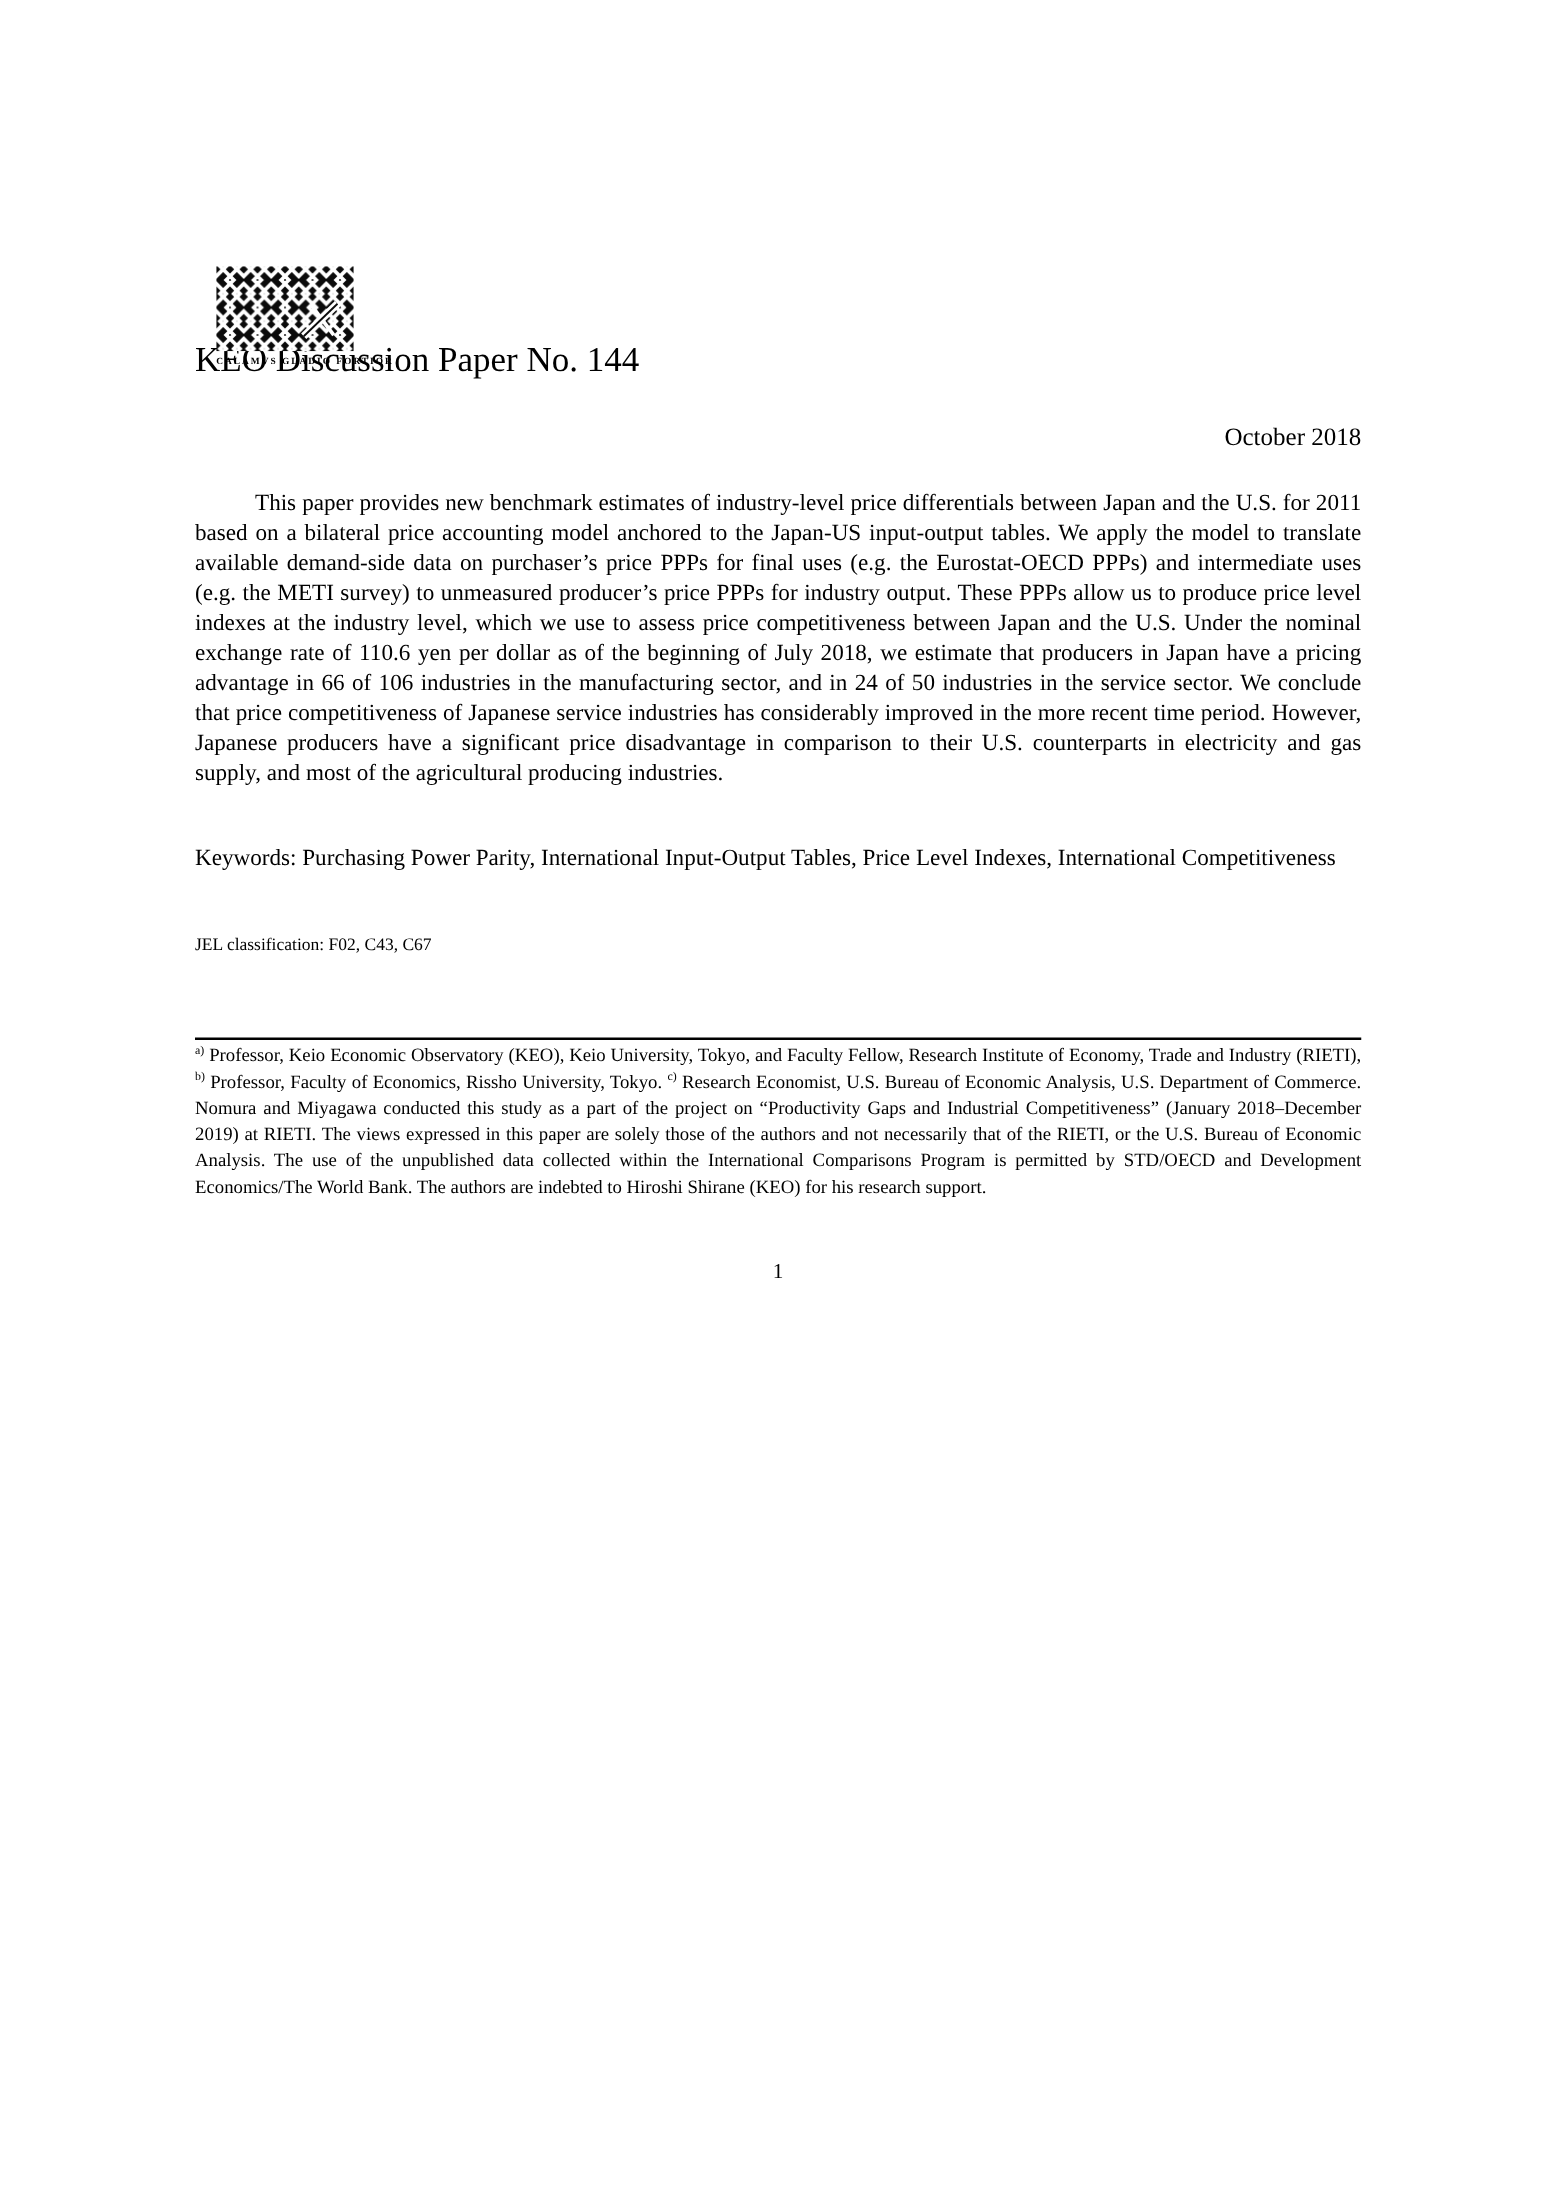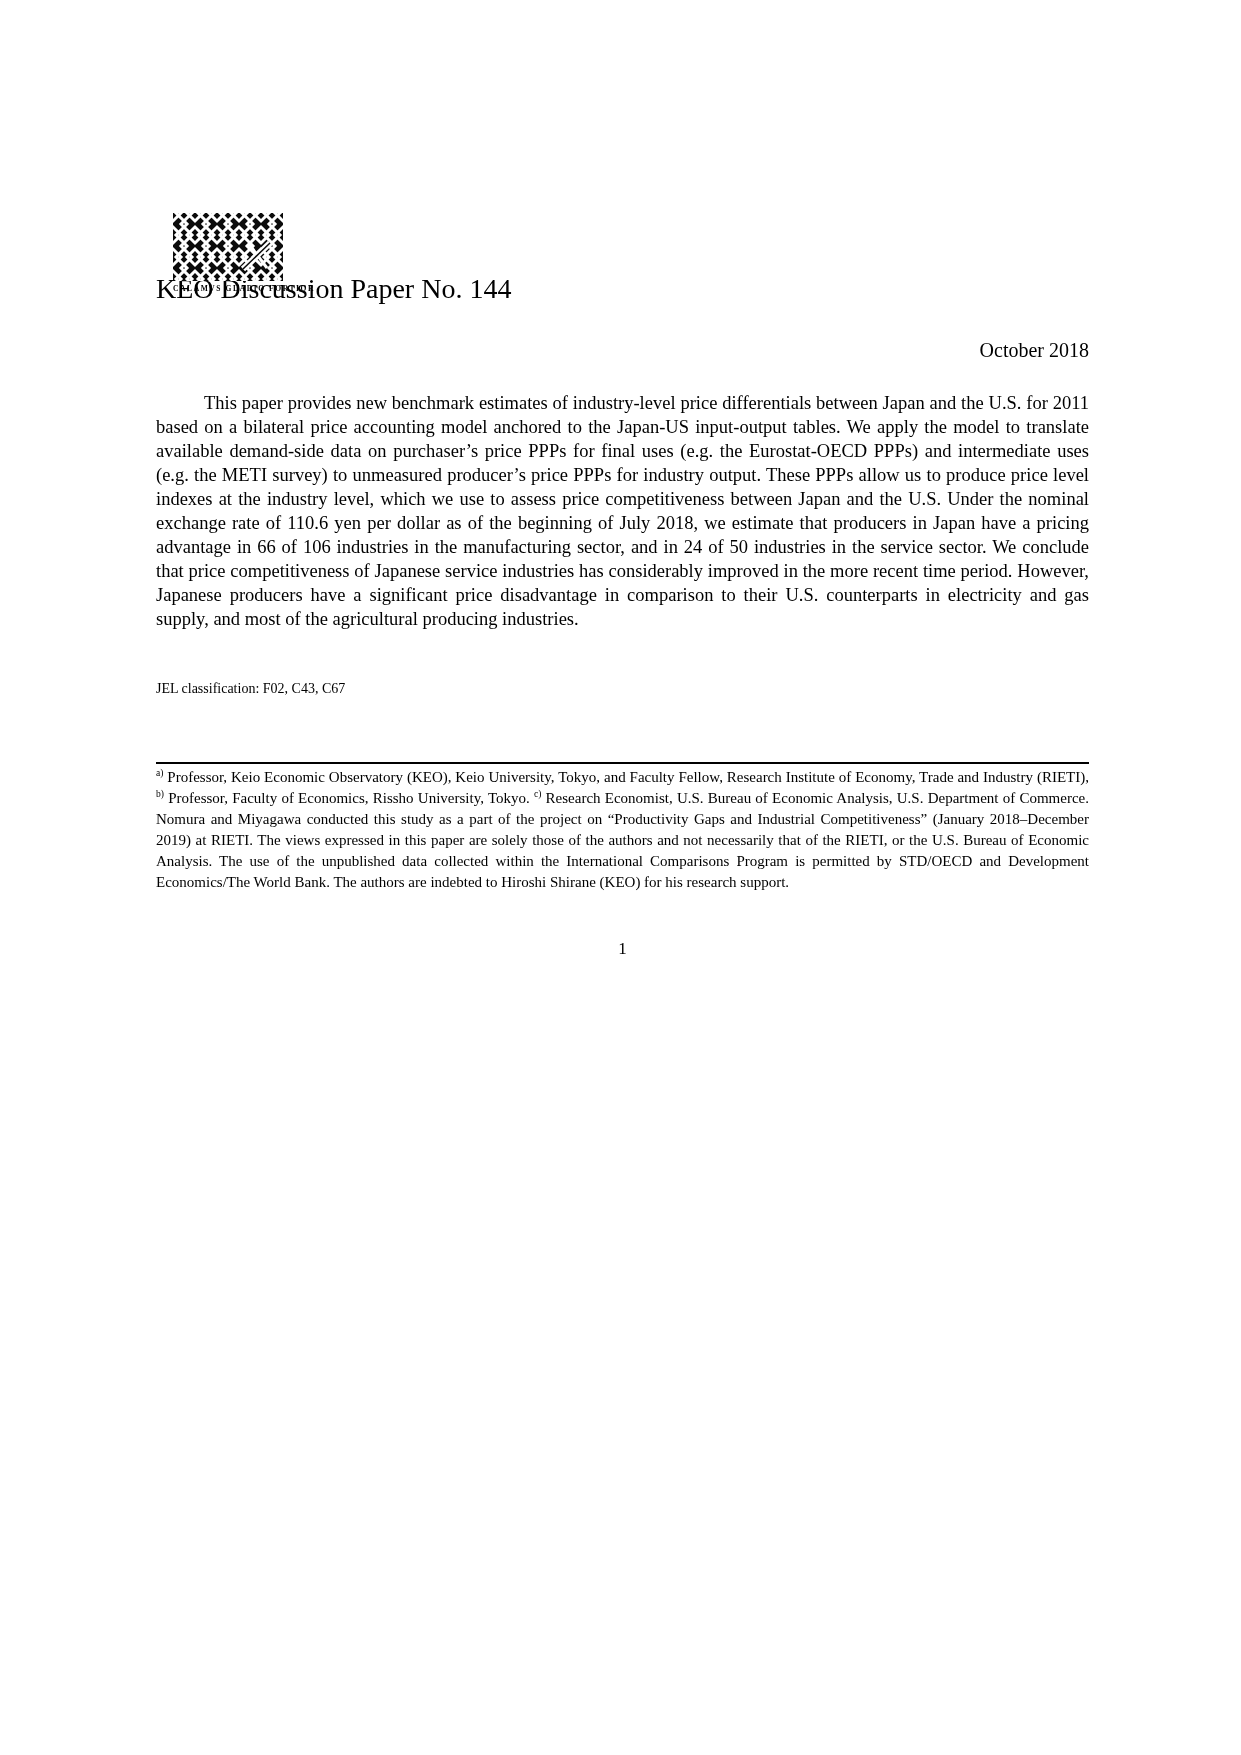--- a/index.html
+++ b/index.html
@@ -153,20 +153,21 @@
 
     <div class="series-line">KEO Discussion Paper No. 144</div>
 
 
     <div class="date-line">October 2018</div>
 
 
 
     <p class="abstract-body">This paper provides new benchmark estimates of industry-level price differentials between Japan and the U.S. for 2011 based on a bilateral price accounting model anchored to the Japan-US input-output tables. We apply the model to translate available demand-side data on purchaser’s price PPPs for final uses (e.g. the Eurostat-OECD PPPs) and intermediate uses (e.g. the METI survey) to unmeasured producer’s price PPPs for industry output. These PPPs allow us to produce price level indexes at the industry level, which we use to assess price competitiveness between Japan and the U.S. Under the nominal exchange rate of 110.6 yen per dollar as of the beginning of July 2018, we estimate that producers in Japan have a pricing advantage in 66 of 106 industries in the manufacturing sector, and in 24 of 50 industries in the service sector. We conclude that price competitiveness of Japanese service industries has considerably improved in the more recent time period. However, Japanese producers have a significant price disadvantage in comparison to their U.S. counterparts in electricity and gas supply, and most of the agricultural producing industries.</p>
 
+    <p class="keywords-line">Keywords: Purchasing Power Parity, International Input-Output Tables, Price Level Indexes, International Competitiveness</p>
 
     <p class="jel-line">JEL classification: F02, C43, C67</p>
 
     <div class="footnote"><sup>a)</sup><span> Professor, Keio Economic Observatory (KEO), Keio University, Tokyo, and Faculty Fellow, Research Institute of Economy, Trade and Industry (RIETI), </span><sup>b)</sup><span> Professor, Faculty of Economics, Rissho University, Tokyo. </span><sup>c)</sup><span> Research Economist, U.S. Bureau of Economic Analysis, U.S. Department of Commerce. Nomura and Miyagawa conducted this study as a part of the project on “Productivity Gaps and Industrial Competitiveness” (January 2018–December 2019) at RIETI. The views expressed in this paper are solely those of the authors and not necessarily that of the RIETI, or the U.S. Bureau of Economic Analysis. The use of the unpublished data collected within the International Comparisons Program is permitted by STD/OECD and Development Economics/The World Bank. The authors are indebted to Hiroshi Shirane (KEO) for his research support.</span></div>
 
     <div class="page-number">1</div>
 
   </div>
 </div>
 

